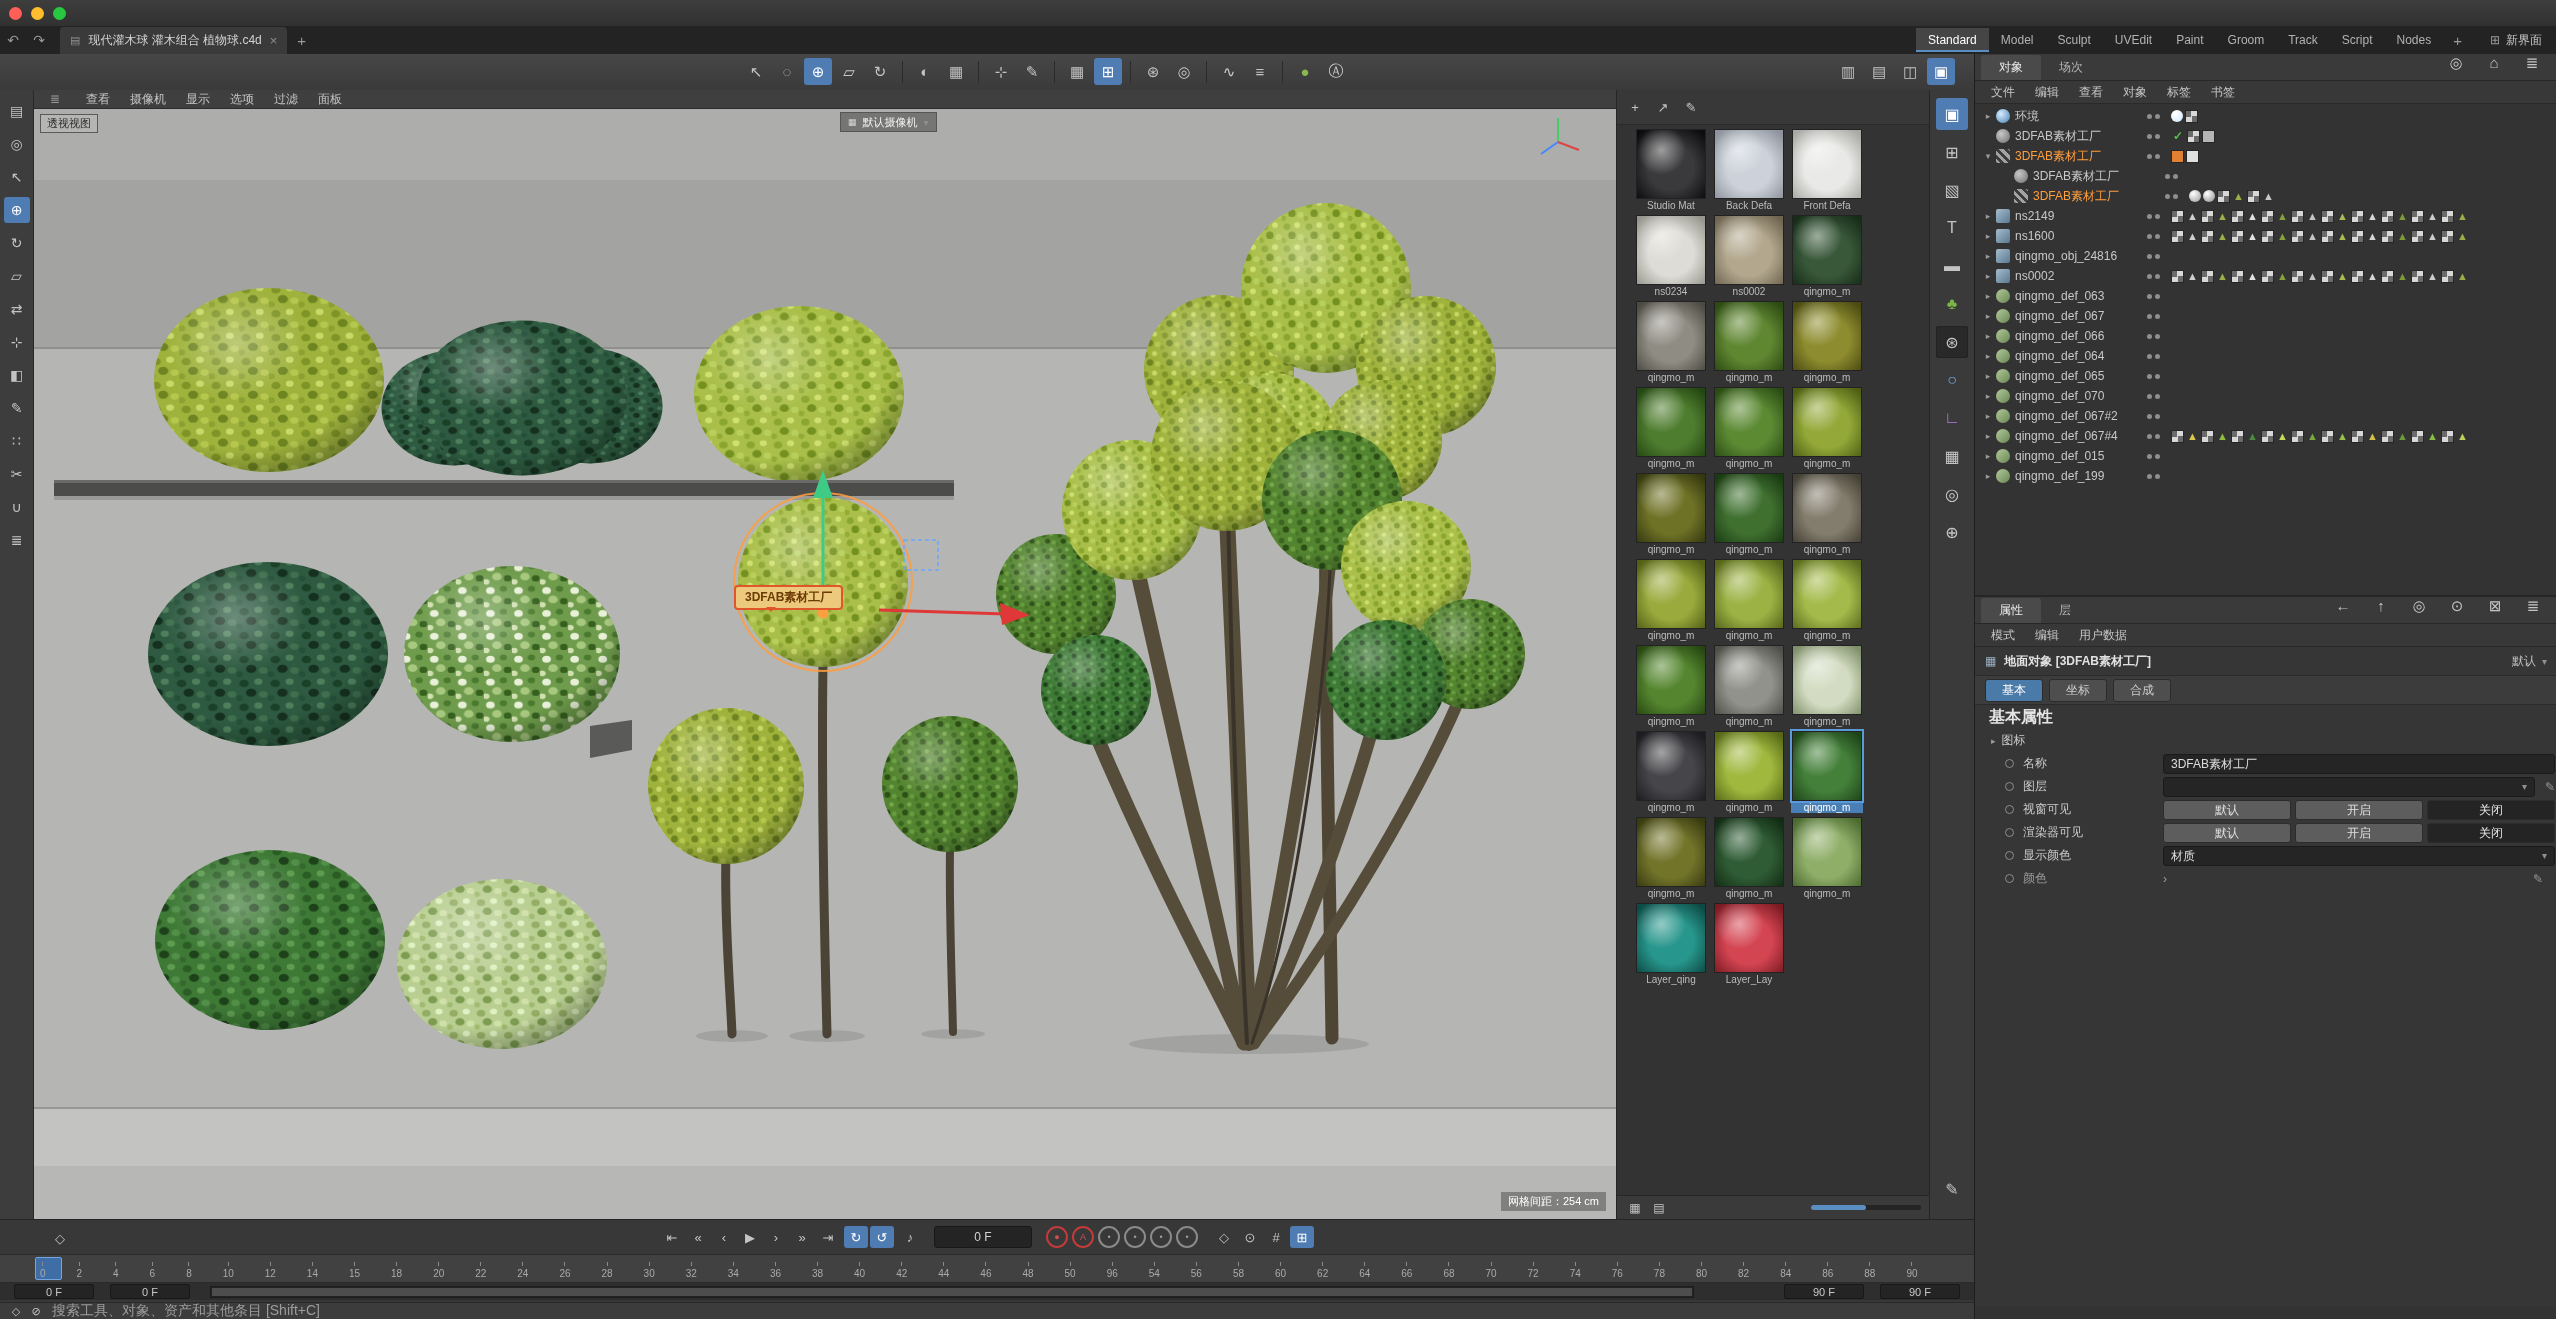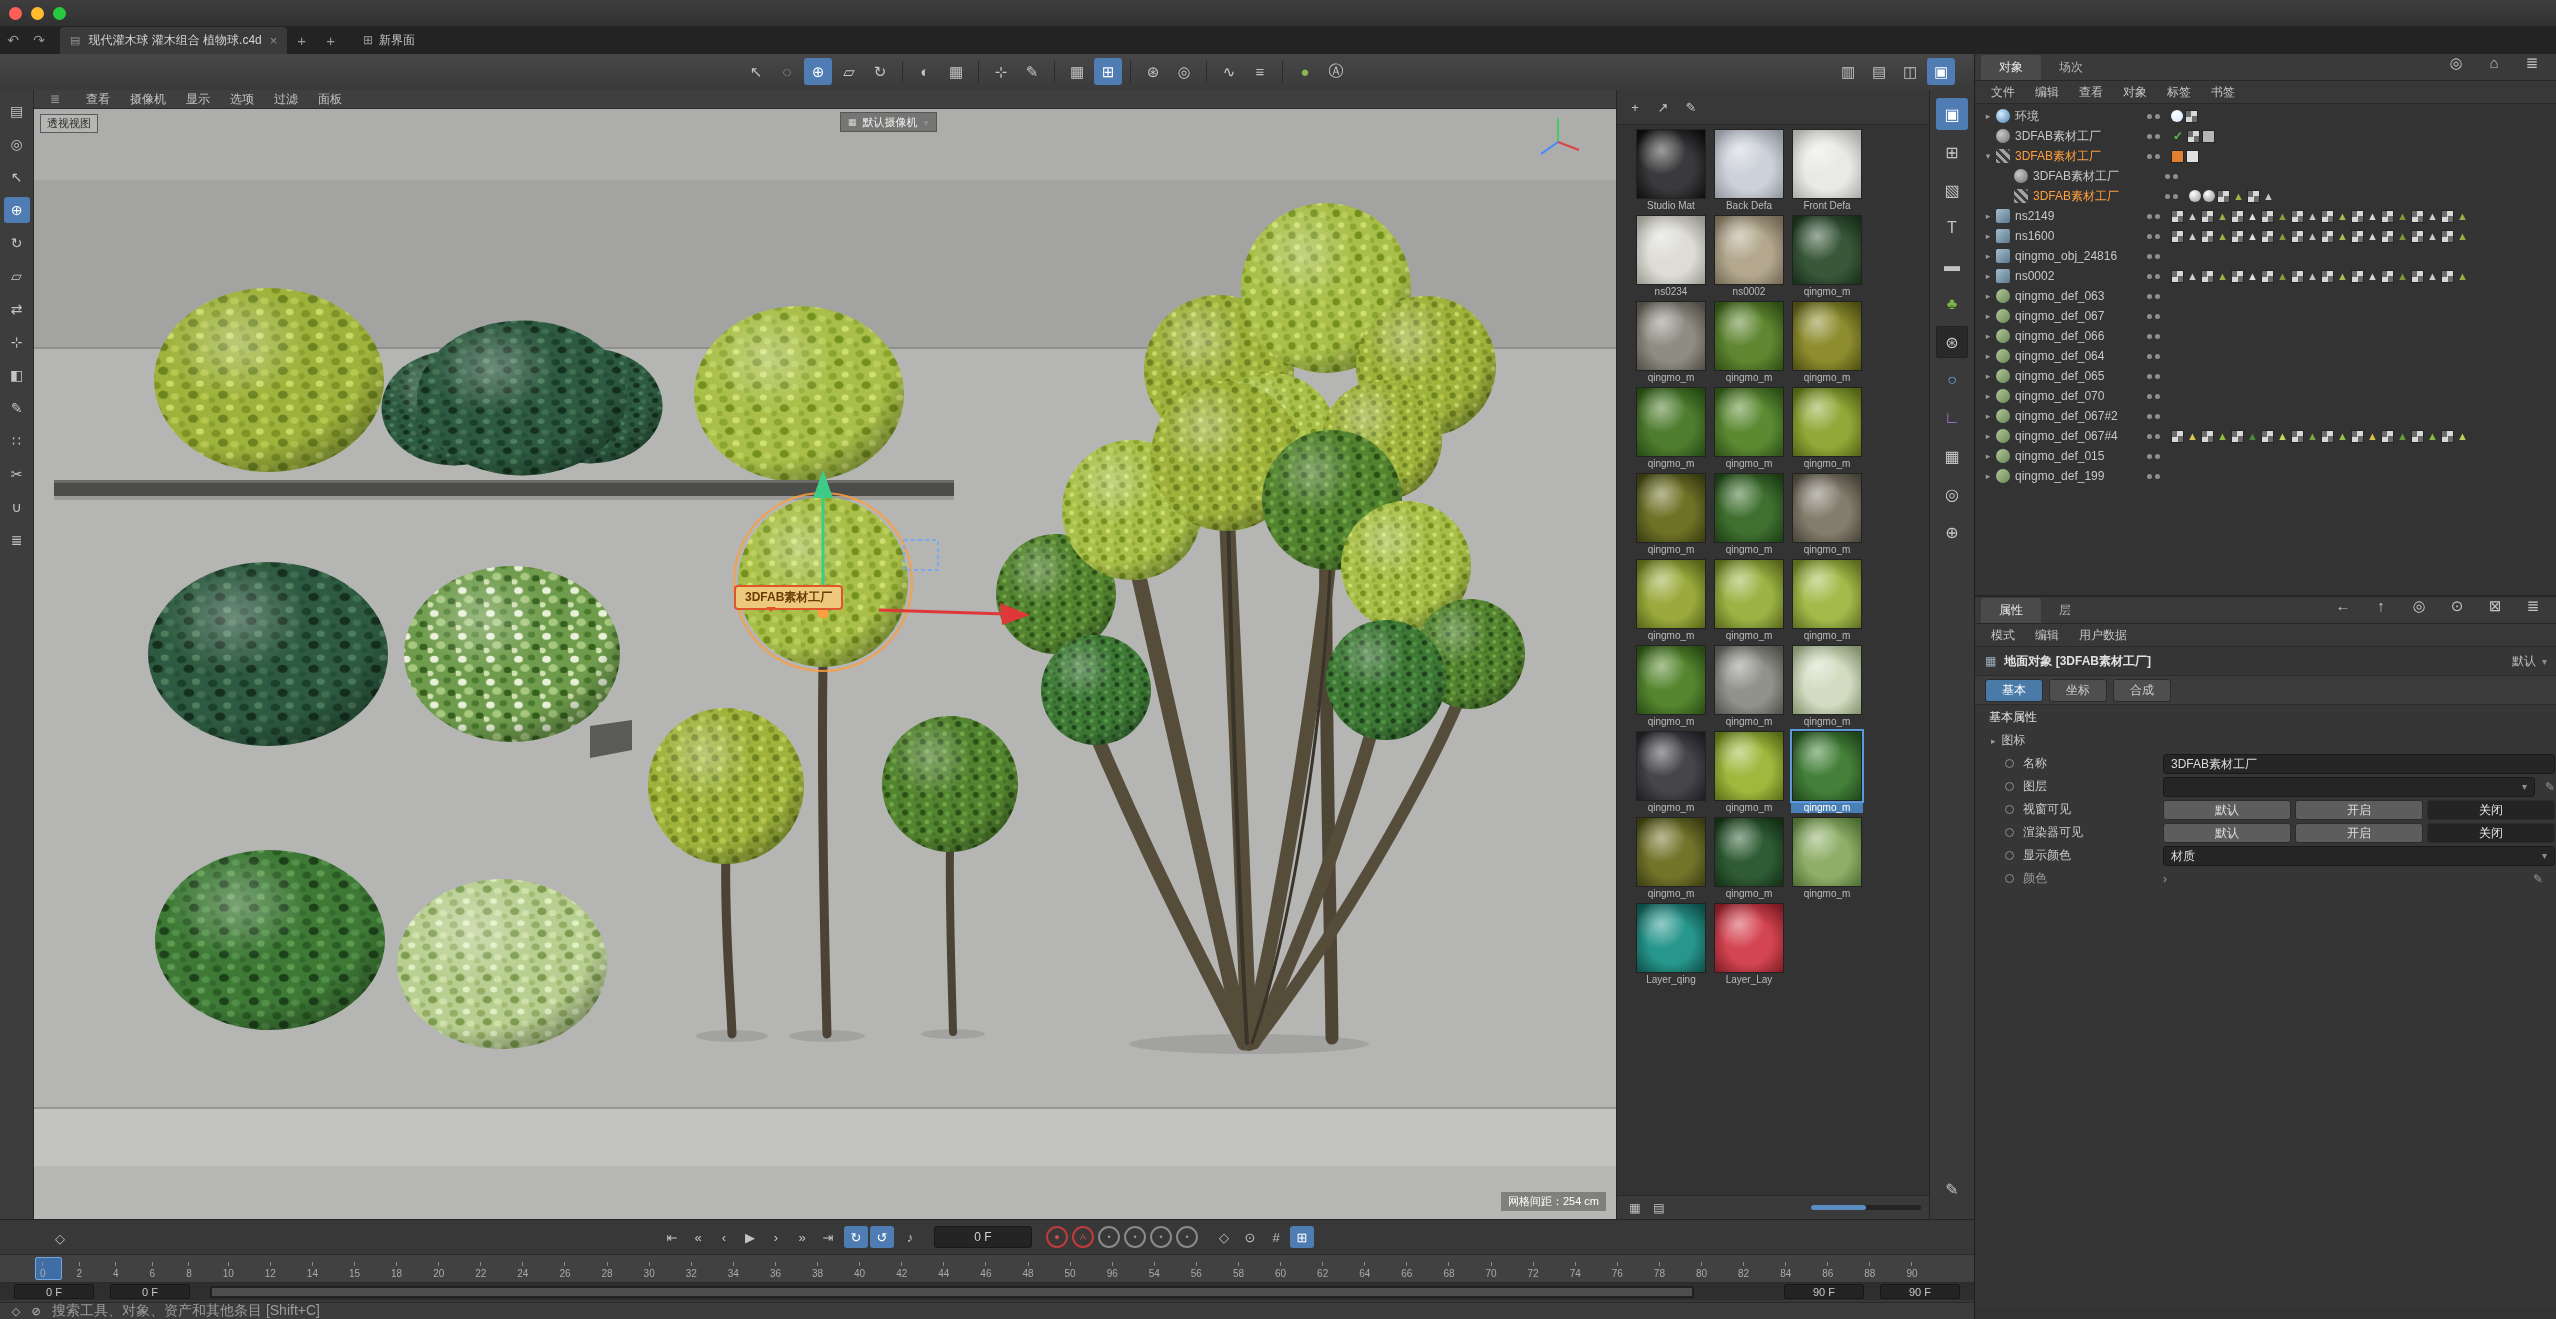--- a/index.html
+++ b/index.html
@@ -88,21 +88,21 @@
   .chip.ball{width:12px;height:12px;border-radius:50%;}
   .chip.check{font-size:12px;font-weight:bold;width:14px;height:14px;}
   
   #attr-panel{position:absolute;left:0;top:541px;width:582px;height:712px;background:#363636;border-top:2px solid #262626;box-sizing:border-box;}
   #attr-objline{height:28px;display:flex;align-items:center;padding:0 10px;font-size:12px;color:#e2e2e2;gap:8px;border-bottom:1px solid #2b2b2b;}
   #attr-objline b{font-weight:bold;}
   #attr-preset{margin-left:auto;color:#c2c2c2;display:flex;gap:6px;align-items:center;}
   #attr-tabs{height:28px;display:flex;align-items:center;gap:6px;padding-left:10px;background:#3c3c3c;border-bottom:1px solid #2b2b2b;}
   .attr-tab{padding:2px 16px;background:#4e4e4e;border:1px solid #2b2b2b;border-radius:3px;font-size:12px;color:#cdcdcd;}
   .attr-tab.active{background:#4a7aa8;color:#fff;}
-  .attr-section{height:24px;display:flex;align-items:center;padding-left:14px;font-size:12px;font-weight:normal;color:#e4e4e4;}
+  .attr-section{height:24px;display:flex;align-items:center;padding-left:14px;font-size:16px;font-weight:bold;color:#e4e4e4;}
   .attr-row{height:23px;display:flex;align-items:center;padding-left:30px;font-size:12px;color:#c9c9c9;}
   .anim-dot{width:7px;height:7px;border:1px solid #8d8d8d;border-radius:50%;margin-right:9px;flex:none;}
   .attr-key{width:140px;flex:none;}
   .attr-ctl{width:392px;display:flex;gap:4px;align-items:center;}
   .input-box{flex:1;height:18px;line-height:18px;background:#252525;border:1px solid #1a1a1a;border-radius:3px;padding:0 7px;color:#dcdcdc;display:flex;justify-content:space-between;align-items:center;}
   .caret{color:#8f8f8f;font-size:10px;}
   .tri-btn{flex:1;height:18px;line-height:18px;text-align:center;background:#5d5d5d;border:1px solid #2c2c2c;border-radius:3px;font-size:12px;color:#e0e0e0;}
   .tri-btn.sel{background:#242424;color:#e8e8e8;}
   .mini-icon{color:#9a9a9a;font-size:12px;margin-left:6px;}
   
@@ -141,20 +141,31 @@
 
   <div id="tabrow" class="abs">
     <span class="tr-icon">↶</span>
     <span class="tr-icon">↷</span>
     <div id="doc-tab">
       <span style="color:#8f8f8f;font-size:11px;">▤</span>
       <span>现代灌木球 灌木组合 植物球.c4d</span>
       <span class="close">×</span>
     </div>
     <span class="tab-add">+</span>
+    <div id="layout-tabs">
+        <span class="lt active">Standard</span>
+        <span class="lt">Model</span>
+        <span class="lt">Sculpt</span>
+        <span class="lt">UVEdit</span>
+        <span class="lt">Paint</span>
+        <span class="lt">Groom</span>
+        <span class="lt">Track</span>
+        <span class="lt">Script</span>
+        <span class="lt">Nodes</span>
+      </div>
     <span class="tab-add">+</span>
     <div id="new-ui">
       <span style="color:#9a9a9a;">⊞</span>
       <span>新界面</span>
     </div>
   </div>
 
   <div id="toolbar" class="abs">
     <div id="toolbar-center">
         <span class="icon-btn">↖</span>

